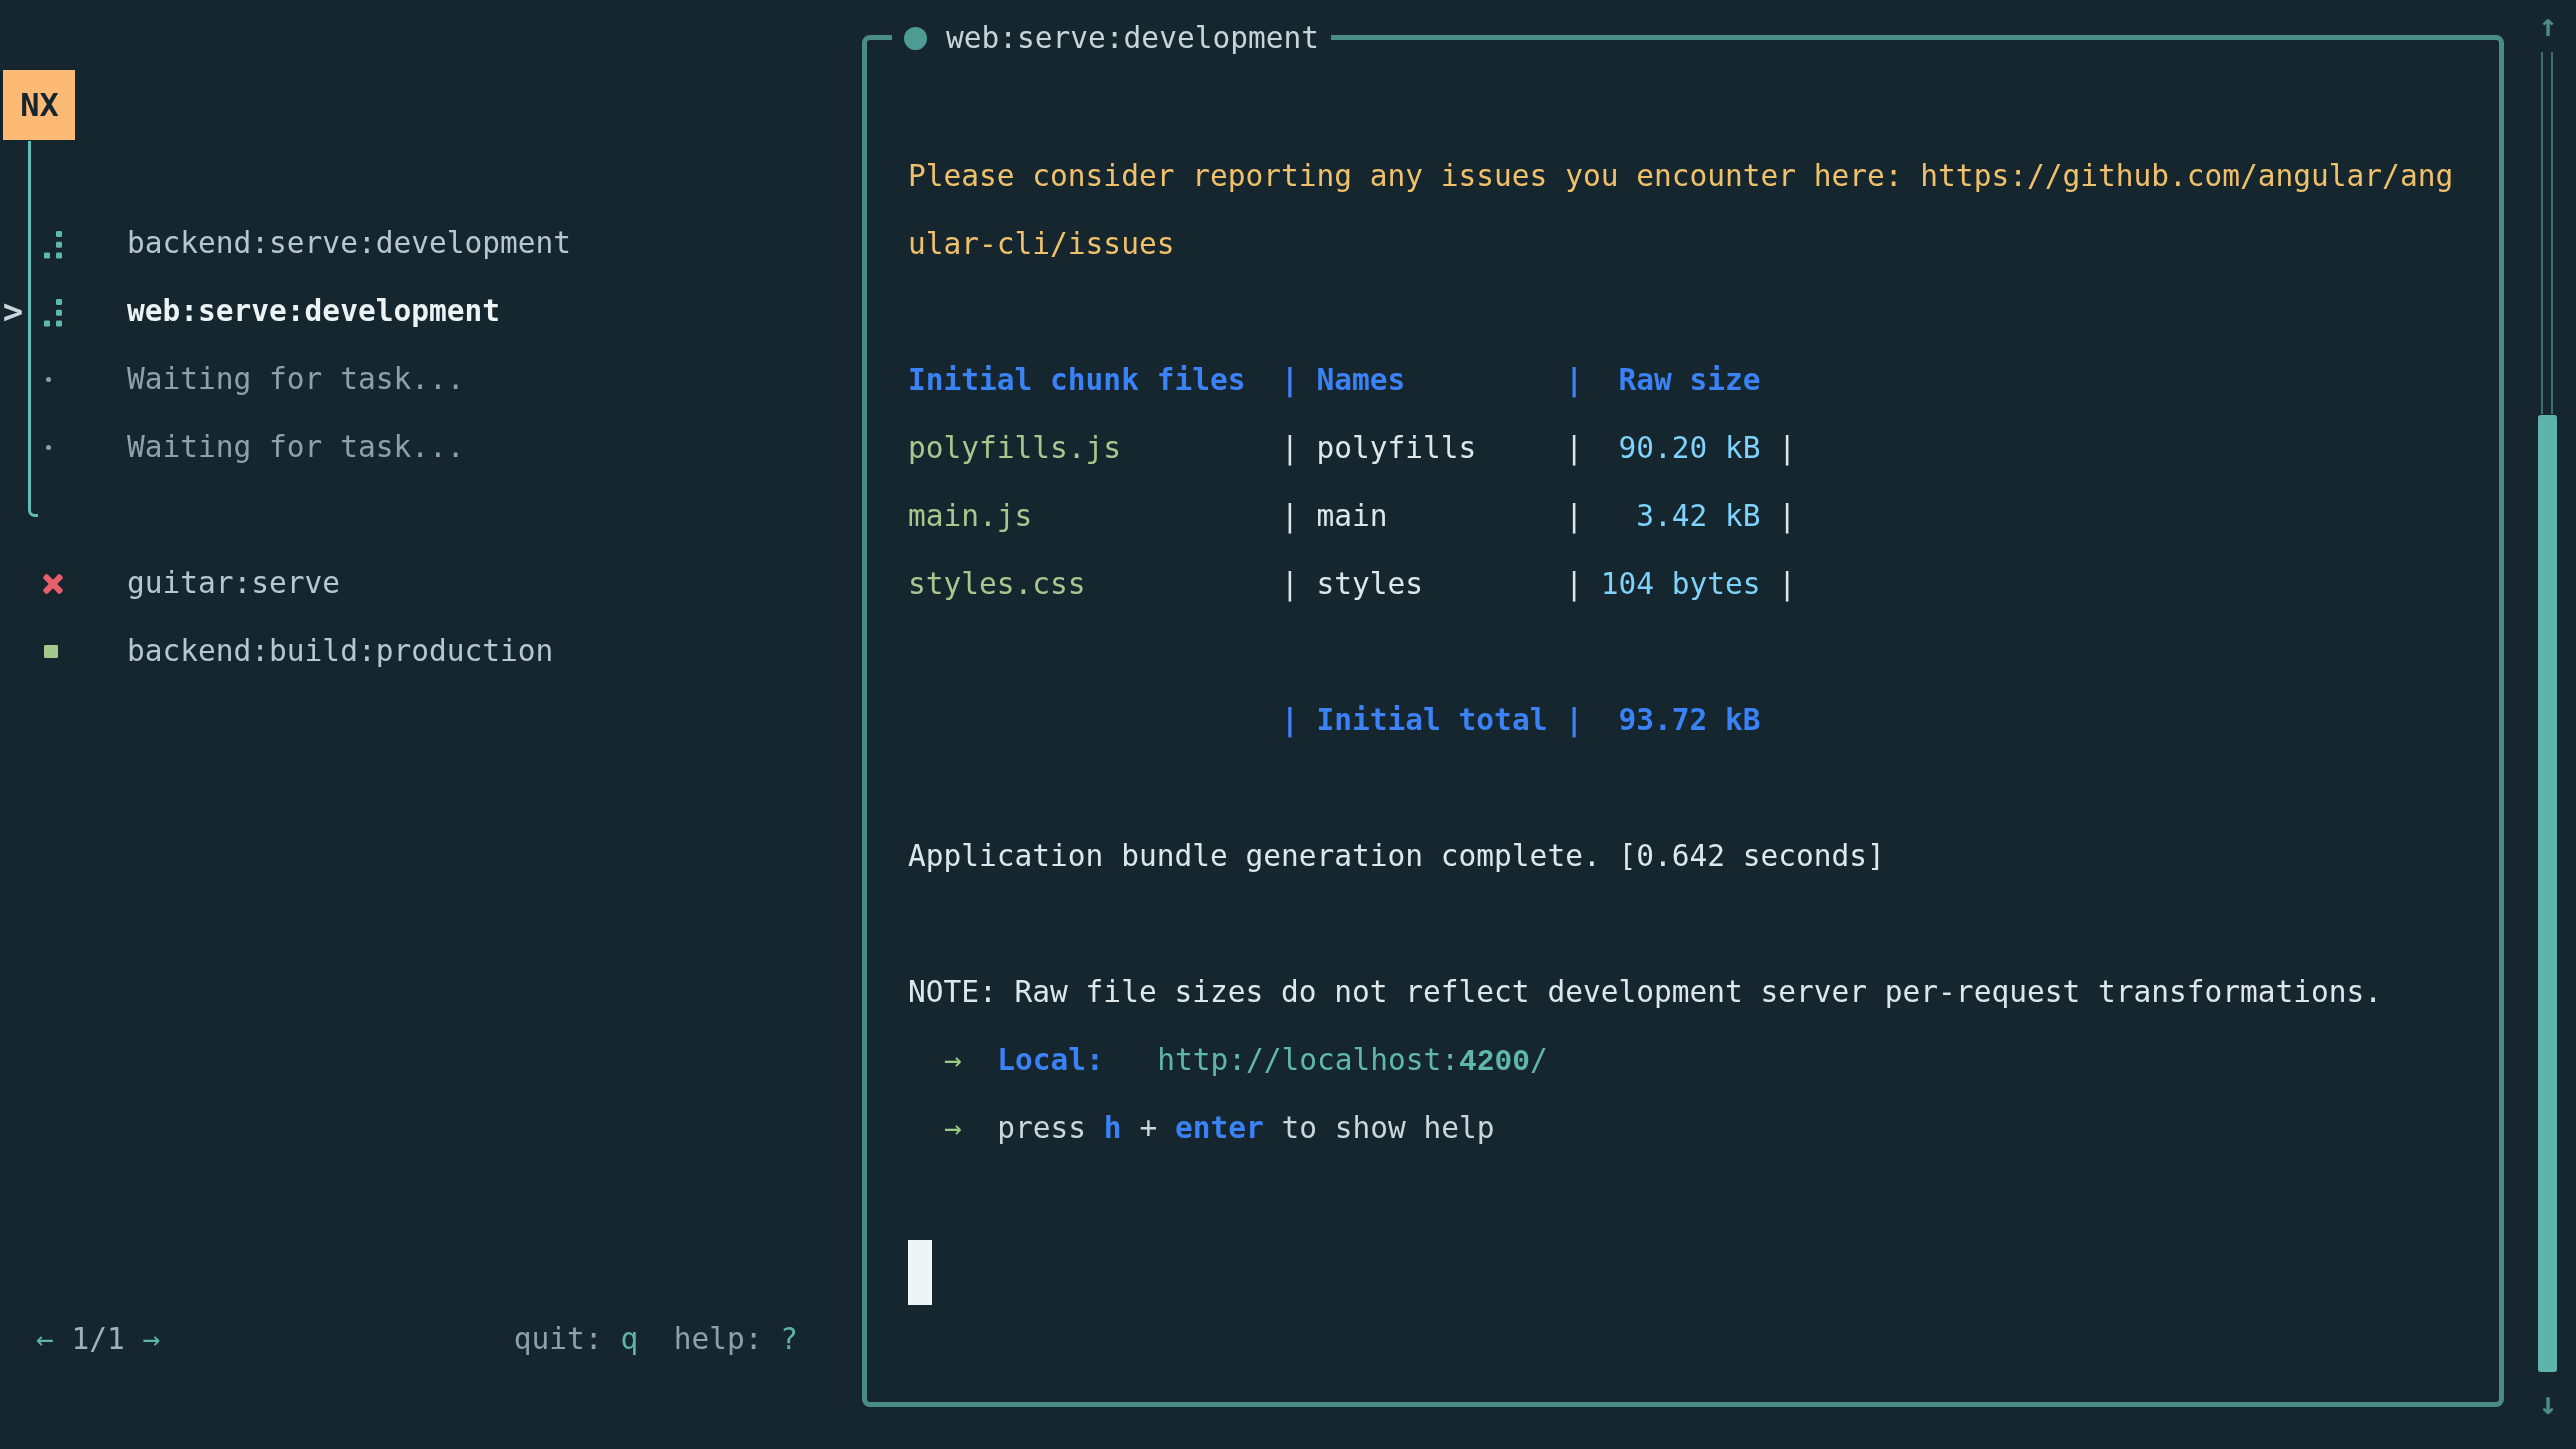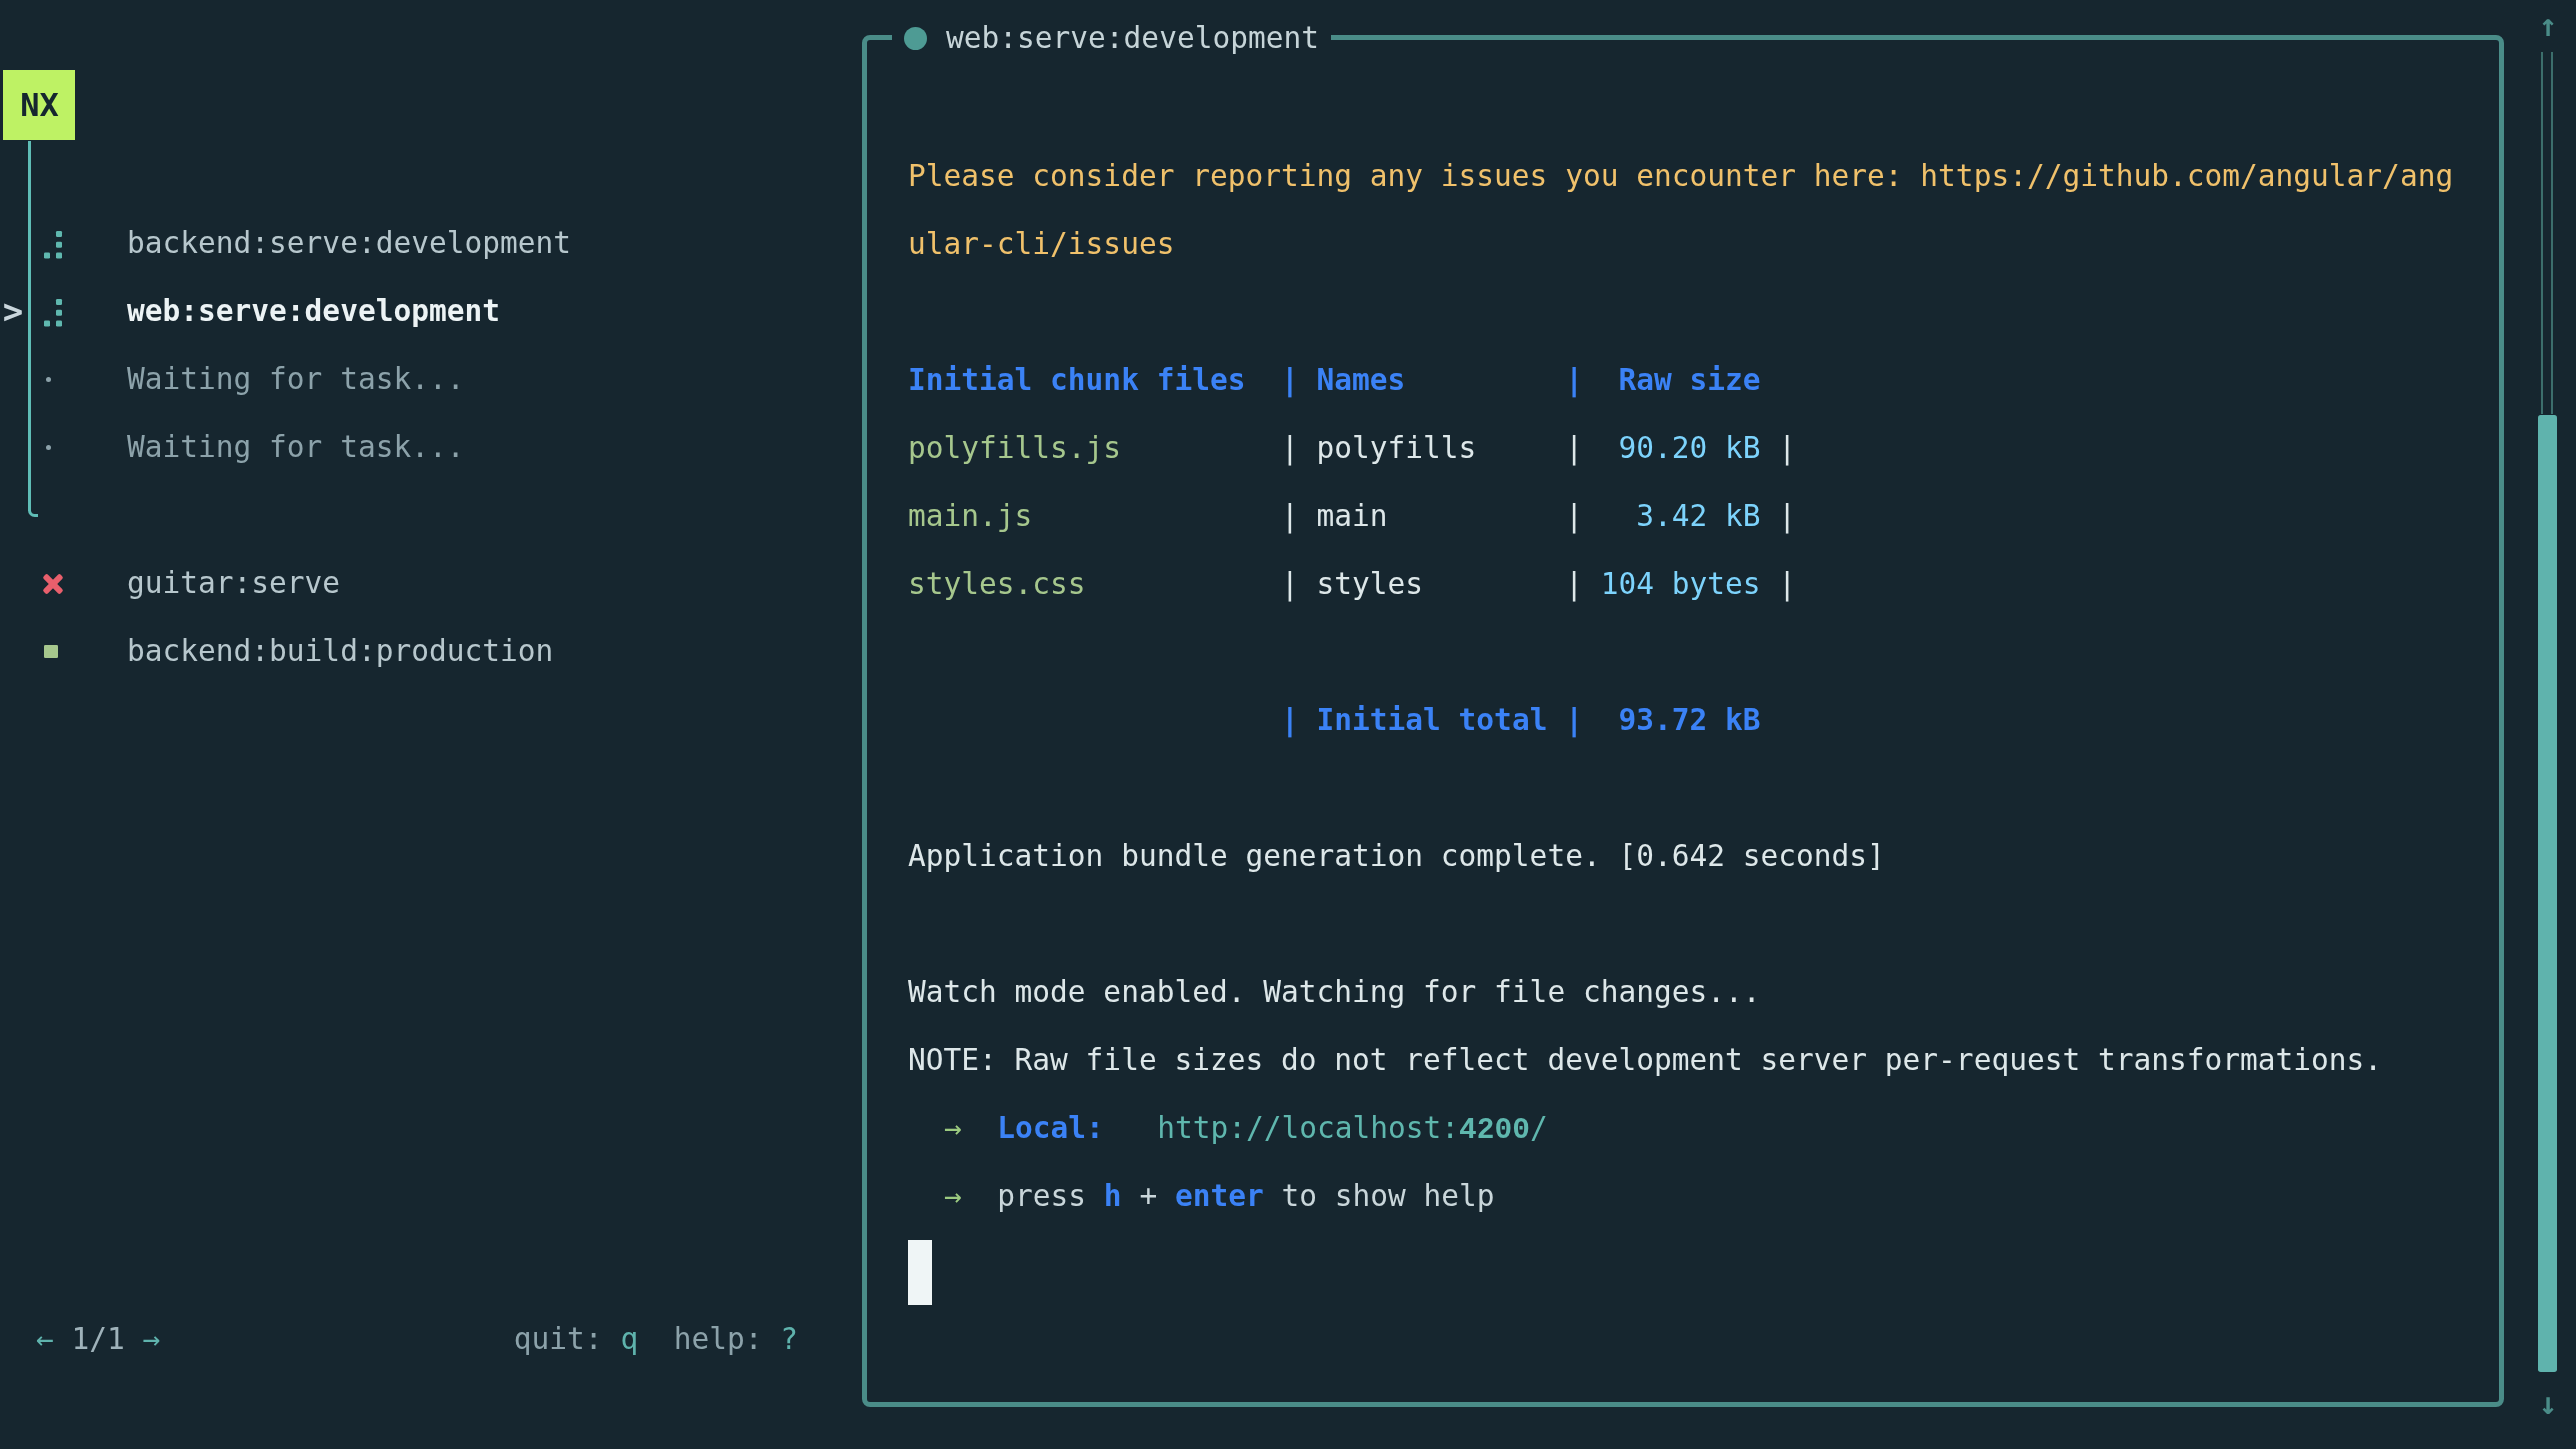--- a/index.html
+++ b/index.html
@@ -10,21 +10,21 @@
     font-size:29.5px;
     color:#DDE7E9;
     position:relative;
     overflow:hidden;
   }
 
   
   .sidebar { position:absolute; left:0; top:0; width:862px; height:1449px; }
   .nx-logo {
     position:absolute; left:3.4px; top:70px; width:72px; height:70px;
-    background:#bef264; color:#16262F; font-weight:bold; font-size:32px;
+    background:#fdba74; color:#16262F; font-weight:bold; font-size:32px;
     display:flex; align-items:center; justify-content:center;
   }
   .app-header {
     position:absolute; left:127px; top:74px; height:67px; line-height:67px;
     width:728px; overflow:hidden; white-space:nowrap;
     font-weight:bold; color:#EDF3F5;
   }
   .tree-line {
     position:absolute; left:27.5px; top:141px; width:10.7px; height:376px;
     border-left:3.4px solid #5FBDB6; border-bottom:3.4px solid #5FBDB6;
@@ -210,21 +210,20 @@
   <div class="tline"></div>
 
   <div class="tline"><span>                     </span><span class="bold">| </span><span class="bold">Initial total </span><span class="bold">| </span><span class="bold"> 93.72 kB</span></div>
 
   <div class="tline"></div>
 
   <div class="tline">Application bundle generation complete. [0.642 seconds]</div>
 
   <div class="tline"></div>
 
-  <div class="tline">Watch mode enabled. Watching for file changes...</div>
 
   <div class="tline">NOTE: Raw file sizes do not reflect development server per-request transformations.</div>
 
   <div class="tline indent2"><span class="arrow-green">→</span><span class="bold">  Local:</span><span class="tealtxt">   http://localhost:</span><span class="tealtxt-b">4200</span><span class="tealtxt">/</span></div>
 
   <div class="tline indent2 helptext"><span class="arrow-green">→</span><span>  press </span><span class="bold">h</span><span> + </span><span class="bold">enter</span><span> to show help</span></div>
 </div>
 
 <div class="cursor-block"></div>
 

